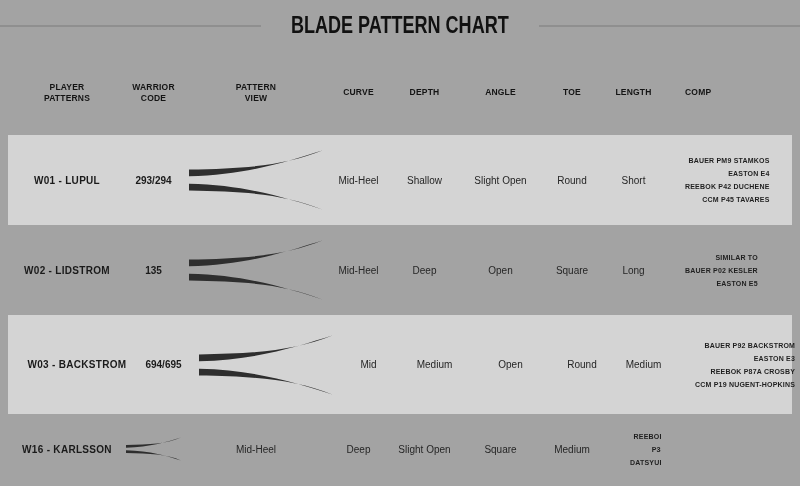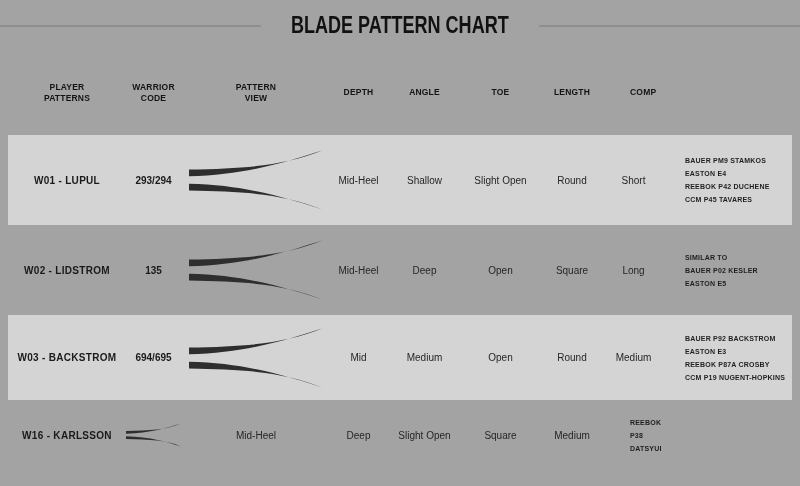--- a/index.html
+++ b/index.html
@@ -24,31 +24,31 @@
   
   .grid {
     display:grid;
     grid-template-columns:118px 55px 150px 55px 77px 75px 68px 55px 131px;
     margin:0 8px;
   }
   .cell {
     display:flex; align-items:center; justify-content:center;
     text-align:center; overflow:hidden;
   }
-  .cell.left { justify-content:flex-start; text-align:left; padding-left:24px; box-sizing:border-box; }
+  .cell.left { justify-content:flex-start; text-align:right; padding-left:24px; box-sizing:border-box; }
   
   .hdr { height:74px; }
   .hdr .cell {
     font-size:8.5px; font-weight:bold; letter-spacing:0.2px;
     line-height:1.3; white-space:pre-line; color:#141414;
     padding-bottom:10px; box-sizing:border-box;
   }
   
   .row { height:90px; }
-  .row.r3 { height:85px; }
+  .row.r3 { height:99px;padding-left:10px; }
   .row.r4 { height:70px; }
   .row.shaded { background:#d4d4d4; }
   .pat { font-size:10px; font-weight:bold; letter-spacing:0.3px; color:#1a1a1a; }
   .code { font-size:10px; font-weight:bold; color:#1a1a1a; }
   .val { font-size:10px; color:#262626; }
   .comp {
     font-size:7px; font-weight:bold; line-height:13px;
     letter-spacing:0.2px; white-space:pre-line; color:#1f1f1f;
   }
   .blade-svg { display:block; }
@@ -64,20 +64,21 @@
     <div class="title-line"></div>
   </div>
 
   <div class="grid hdr">
     <div class="cell">PLAYER
 PATTERNS</div>
     <div class="cell">WARRIOR
 CODE</div>
     <div class="cell">PATTERN
 VIEW</div>
+    <div class="cell">CURVE</div>
     <div class="cell">DEPTH</div>
     <div class="cell">ANGLE</div>
     <div class="cell">TOE</div>
     <div class="cell">LENGTH</div>
     <div class="cell left">COMP</div>
   </div>
 
   <div class="grid row shaded">
     <div class="cell pat">W01 - LUPUL</div>
     <div class="cell code">293/294</div>

